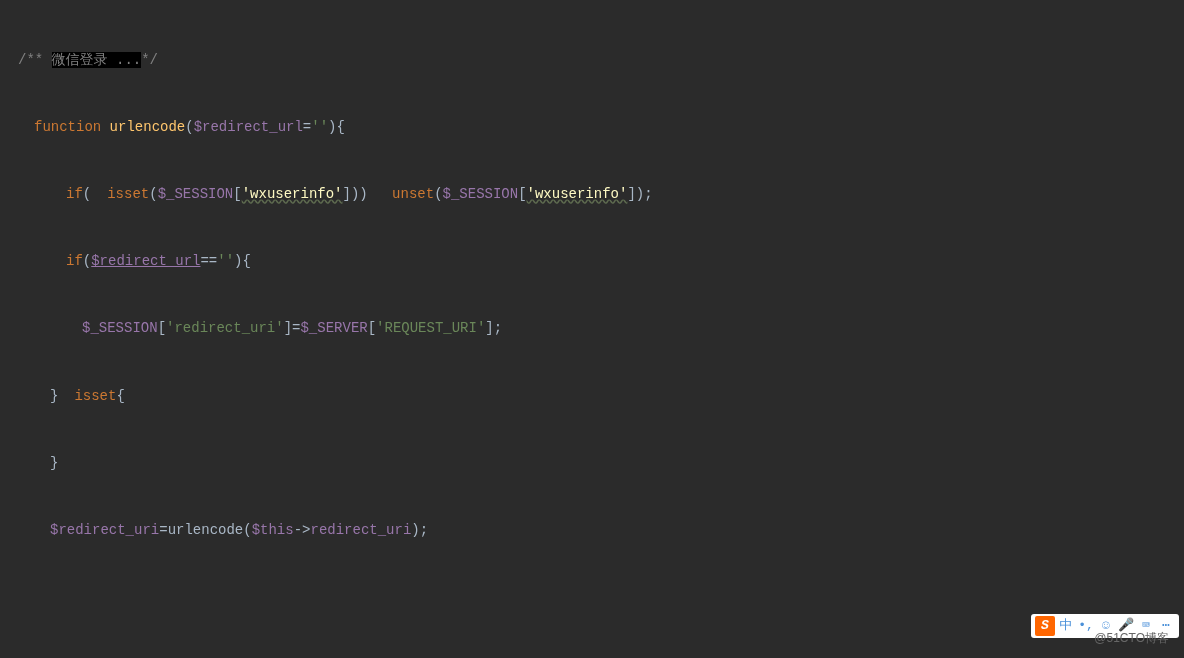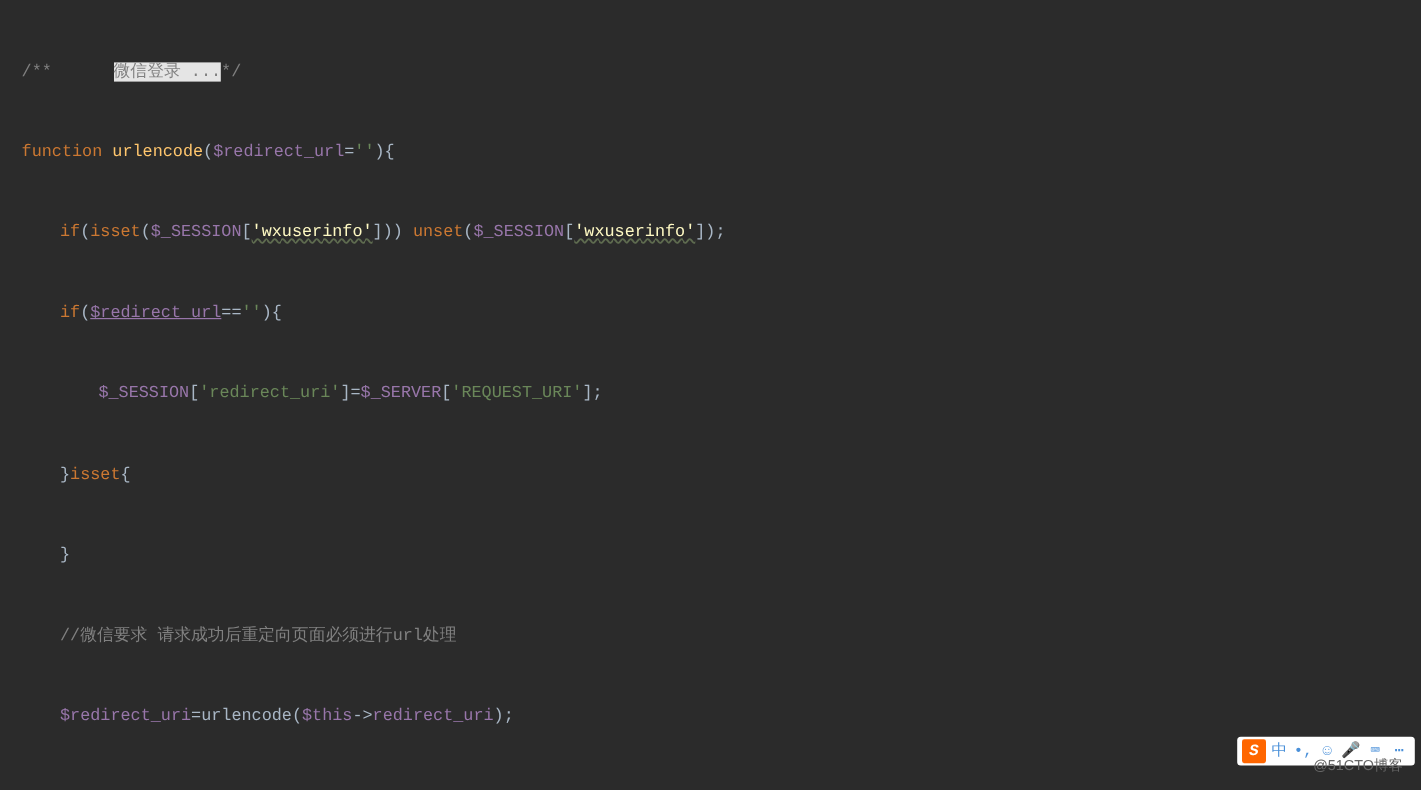--- a/index.html
+++ b/index.html
@@ -20,22 +20,22 @@
     }
     .code-container {
       padding: 10px 0 10px 18px;
       white-space: pre;
     }
     .line {
       display: block;
       min-height: 33px;
     }
     .comment { color: #808080; }
-    .comment-highlight { color: #808080; background: #e5e5e5; margin-left: 43px; }
-    .keyword { color: #cc7832; }
+    .comment-highlight { color: #808080; background: #000000; }
+    .keyword { color: #cc7832; margin-left: 16px; }
     .function-name { color: #ffc66d; }
     .variable { color: #9876aa; }
     .string { color: #6a8759; }
     .string-link { color: #fef9c3; text-decoration: underline; text-decoration-style: wavy; text-decoration-color: #5e6b4f; }
     .bracket { color: #a9b7c6; }
     .operator { color: #a9b7c6; }
     .semicolon { color: #cc7832; }
     .arrow { color: #a9b7c6; }
     .underline-var { 
       color: #9876aa; 
@@ -92,21 +92,20 @@
 <body>
 
 <div class="code-container">
 <span class="line indent1"><span class="comment">/** </span><span class="comment-highlight">微信登录 ...</span><span class="comment">*/</span></span>
 <span class="line indent1"><span class="keyword">function</span><span class="function-name"> urlencode</span><span class="bracket">(</span><span class="variable">$redirect_url</span><span class="operator">=</span><span class="string">''</span><span class="bracket">){</span></span>
 <span class="line indent2"><span class="keyword">if</span><span class="bracket">(</span><span class="keyword">isset</span><span class="bracket">(</span><span class="variable">$_SESSION</span><span class="bracket">[</span><span class="string-link">'wxuserinfo'</span><span class="bracket">])) </span><span class="keyword">unset</span><span class="bracket">(</span><span class="variable">$_SESSION</span><span class="bracket">[</span><span class="string-link">'wxuserinfo'</span><span class="bracket">]);</span></span>
 <span class="line indent2"><span class="keyword">if</span><span class="bracket">(</span><span class="underline-var">$redirect_url</span><span class="operator">==</span><span class="string">''</span><span class="bracket">){</span></span>
 <span class="line indent3"><span class="variable">$_SESSION</span><span class="bracket">[</span><span class="string">'redirect_uri'</span><span class="bracket">]=</span><span class="variable">$_SERVER</span><span class="bracket">[</span><span class="string">'REQUEST_URI'</span><span class="bracket">];</span></span>
 <span class="line indent2"><span class="bracket">}</span><span class="keyword">isset</span><span class="bracket">{</span></span>
 <span class="line indent2"><span class="bracket">}</span></span>
-<span class="line indent2"><span class="comment">//微信要求 请求成功后重定向页面必须进行url处理</span></span>
 <span class="line indent2"><span class="variable">$redirect_uri</span><span class="operator">=</span><span class="function-name" style="color:#a9b7c6">urlencode</span><span class="bracket">(</span><span class="variable">$this</span><span class="arrow">-&gt;</span><span class="variable">redirect_uri</span><span class="bracket">);</span></span>
 
 
 
 
 
 
 
 
 </div>

